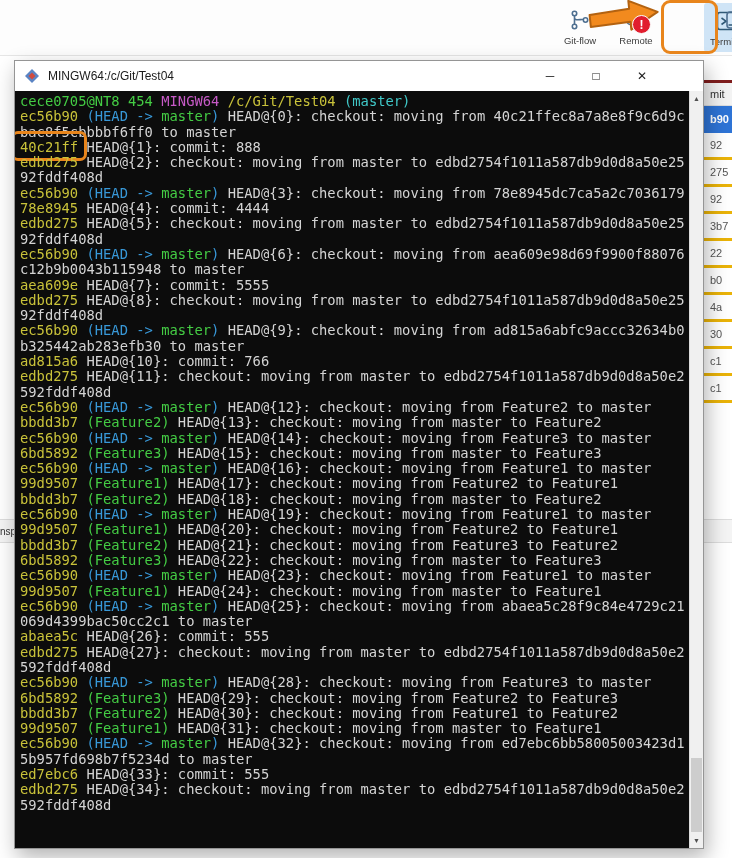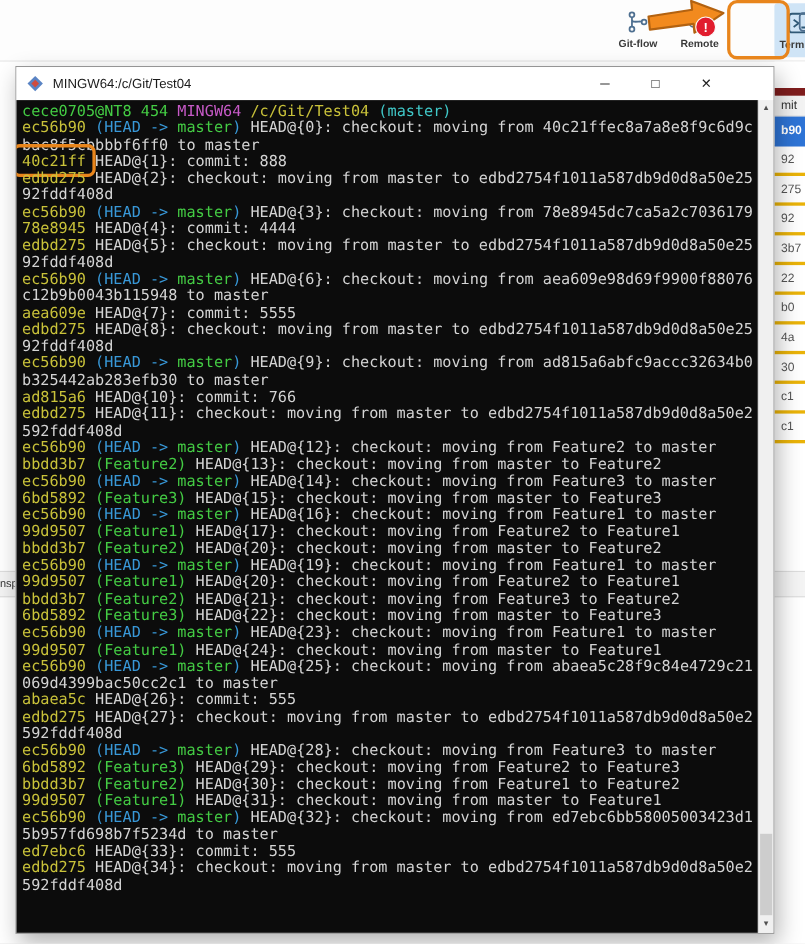--- a/index.html
+++ b/index.html
@@ -6,36 +6,36 @@
   html,body { background:#e9e9e9; }
   #screen {
     position: relative; width: 732px; height: 858px; overflow: hidden;
     background: #ffffff; font-family: "Liberation Sans", sans-serif;
   }
   
   #toolbar { position:absolute; left:0; top:0; width:732px; height:56px;
              background:#fdfdfd; border-bottom:1px solid #e6e6e6; }
   .tb-item { position:absolute; display:flex; flex-direction:column; align-items:center;
              justify-content:flex-start; gap:2px; padding-top:5px; }
-  .tb-label { font-size:9.5px; color:#3a3a3a; white-space:nowrap;font-weight:bold; }
+  .tb-label { font-size:9.5px; color:#3a3a3a; white-space:nowrap; }
   #tb-gitflow { left:552px; top:2px; width:56px; height:50px; }
   #tb-remote  { left:610px; top:2px; width:52px; height:50px; }
   #tb-terminal{ left:704px; top:3px; width:48px; height:49px; background:#cfe4f6; border-radius:3px; }
   #tb-explorer{ left:720px; top:2px; width:30px; height:50px; }
   .tb-icon { height:26px; display:flex; align-items:center; justify-content:center; }
   #remote-badge { position:absolute; left:22px; top:13px; width:19px; height:19px;
     border-radius:50%; background:#e11d2e; color:#fff; font-weight:bold; font-size:12px;
     display:flex; align-items:center; justify-content:center; border:1px solid #fafafa; z-index:6; }
   #terminal-highlight { position:absolute; left:661px; top:0px; width:57px; height:54px;
     border:3px solid #e8851c; border-radius:9px; z-index:7; pointer-events:none; }
   #annotation-arrow { position:absolute; left:588px; top:-1px; z-index:5; transform:rotate(-6deg); }
   
   #commit-strip { position:absolute; left:704px; top:56px; width:28px; height:802px; background:#fff; }
   #commit-header { height:26px; margin-top:24px; background:#f3f3f3;
-    border-top:7px solid #7f1d1d; border-bottom:1px solid #ddd;
+    border-top:3px solid #7f1d1d; border-bottom:1px solid #ddd;
     font-size:11px; color:#333; display:flex; align-items:center; padding-left:6px; overflow:hidden; }
   .commit-frag { height:27px; display:flex; align-items:center; padding-left:6px;
     font-size:11px; color:#555; border-bottom:3px solid #eab308; overflow:hidden; }
   .commit-frag.sel { background:#2e74d6; color:#fff; font-weight:bold; border-bottom:1px solid #2e74d6; }
   #right-splitter { position:absolute; left:0; top:463px; width:28px; height:24px;
     background:#f4f4f4; border-top:1px solid #ddd; border-bottom:1px solid #ddd; }
   
   #left-frag { position:absolute; left:0; top:519px; width:14px; height:24px;
     background:#f4f4f4; border-top:1px solid #ddd; border-bottom:1px solid #ddd;
     font-size:10px; color:#333; overflow:hidden; display:flex; align-items:center; }
@@ -181,21 +181,21 @@
         <div class="tline"><span class="c-w">b325442ab283efb30 to master</span></div>
         <div class="tline"><span class="c-y">ad815a6 </span><span class="c-w">HEAD@{10}: commit: 766</span></div>
         <div class="tline"><span class="c-y">edbd275 </span><span class="c-w">HEAD@{11}: checkout: moving from master to edbd2754f1011a587db9d0d8a50e2</span></div>
         <div class="tline"><span class="c-w">592fddf408d</span></div>
         <div class="tline"><span class="c-y">ec56b90 </span><span class="c-b">(HEAD -&gt; </span><span class="c-g">master</span><span class="c-b">) </span><span class="c-w">HEAD@{12}: checkout: moving from Feature2 to master</span></div>
         <div class="tline"><span class="c-y">bbdd3b7 </span><span class="c-g">(Feature2) </span><span class="c-w">HEAD@{13}: checkout: moving from master to Feature2</span></div>
         <div class="tline"><span class="c-y">ec56b90 </span><span class="c-b">(HEAD -&gt; </span><span class="c-g">master</span><span class="c-b">) </span><span class="c-w">HEAD@{14}: checkout: moving from Feature3 to master</span></div>
         <div class="tline"><span class="c-y">6bd5892 </span><span class="c-g">(Feature3) </span><span class="c-w">HEAD@{15}: checkout: moving from master to Feature3</span></div>
         <div class="tline"><span class="c-y">ec56b90 </span><span class="c-b">(HEAD -&gt; </span><span class="c-g">master</span><span class="c-b">) </span><span class="c-w">HEAD@{16}: checkout: moving from Feature1 to master</span></div>
         <div class="tline"><span class="c-y">99d9507 </span><span class="c-g">(Feature1) </span><span class="c-w">HEAD@{17}: checkout: moving from Feature2 to Feature1</span></div>
-        <div class="tline"><span class="c-y">bbdd3b7 </span><span class="c-g">(Feature2) </span><span class="c-w">HEAD@{20}: checkout: moving from master to Feature2</span></div>
+        <div class="tline"><span class="c-y">bbdd3b7 </span><span class="c-g">(Feature2) </span><span class="c-w">HEAD@{18}: checkout: moving from master to Feature2</span></div>
         <div class="tline"><span class="c-y">ec56b90 </span><span class="c-b">(HEAD -&gt; </span><span class="c-g">master</span><span class="c-b">) </span><span class="c-w">HEAD@{19}: checkout: moving from Feature1 to master</span></div>
         <div class="tline"><span class="c-y">99d9507 </span><span class="c-g">(Feature1) </span><span class="c-w">HEAD@{20}: checkout: moving from Feature2 to Feature1</span></div>
         <div class="tline"><span class="c-y">bbdd3b7 </span><span class="c-g">(Feature2) </span><span class="c-w">HEAD@{21}: checkout: moving from Feature3 to Feature2</span></div>
         <div class="tline"><span class="c-y">6bd5892 </span><span class="c-g">(Feature3) </span><span class="c-w">HEAD@{22}: checkout: moving from master to Feature3</span></div>
         <div class="tline"><span class="c-y">ec56b90 </span><span class="c-b">(HEAD -&gt; </span><span class="c-g">master</span><span class="c-b">) </span><span class="c-w">HEAD@{23}: checkout: moving from Feature1 to master</span></div>
         <div class="tline"><span class="c-y">99d9507 </span><span class="c-g">(Feature1) </span><span class="c-w">HEAD@{24}: checkout: moving from master to Feature1</span></div>
         <div class="tline"><span class="c-y">ec56b90 </span><span class="c-b">(HEAD -&gt; </span><span class="c-g">master</span><span class="c-b">) </span><span class="c-w">HEAD@{25}: checkout: moving from abaea5c28f9c84e4729c21</span></div>
         <div class="tline"><span class="c-w">069d4399bac50cc2c1 to master</span></div>
         <div class="tline"><span class="c-y">abaea5c </span><span class="c-w">HEAD@{26}: commit: 555</span></div>
         <div class="tline"><span class="c-y">edbd275 </span><span class="c-w">HEAD@{27}: checkout: moving from master to edbd2754f1011a587db9d0d8a50e2</span></div>

